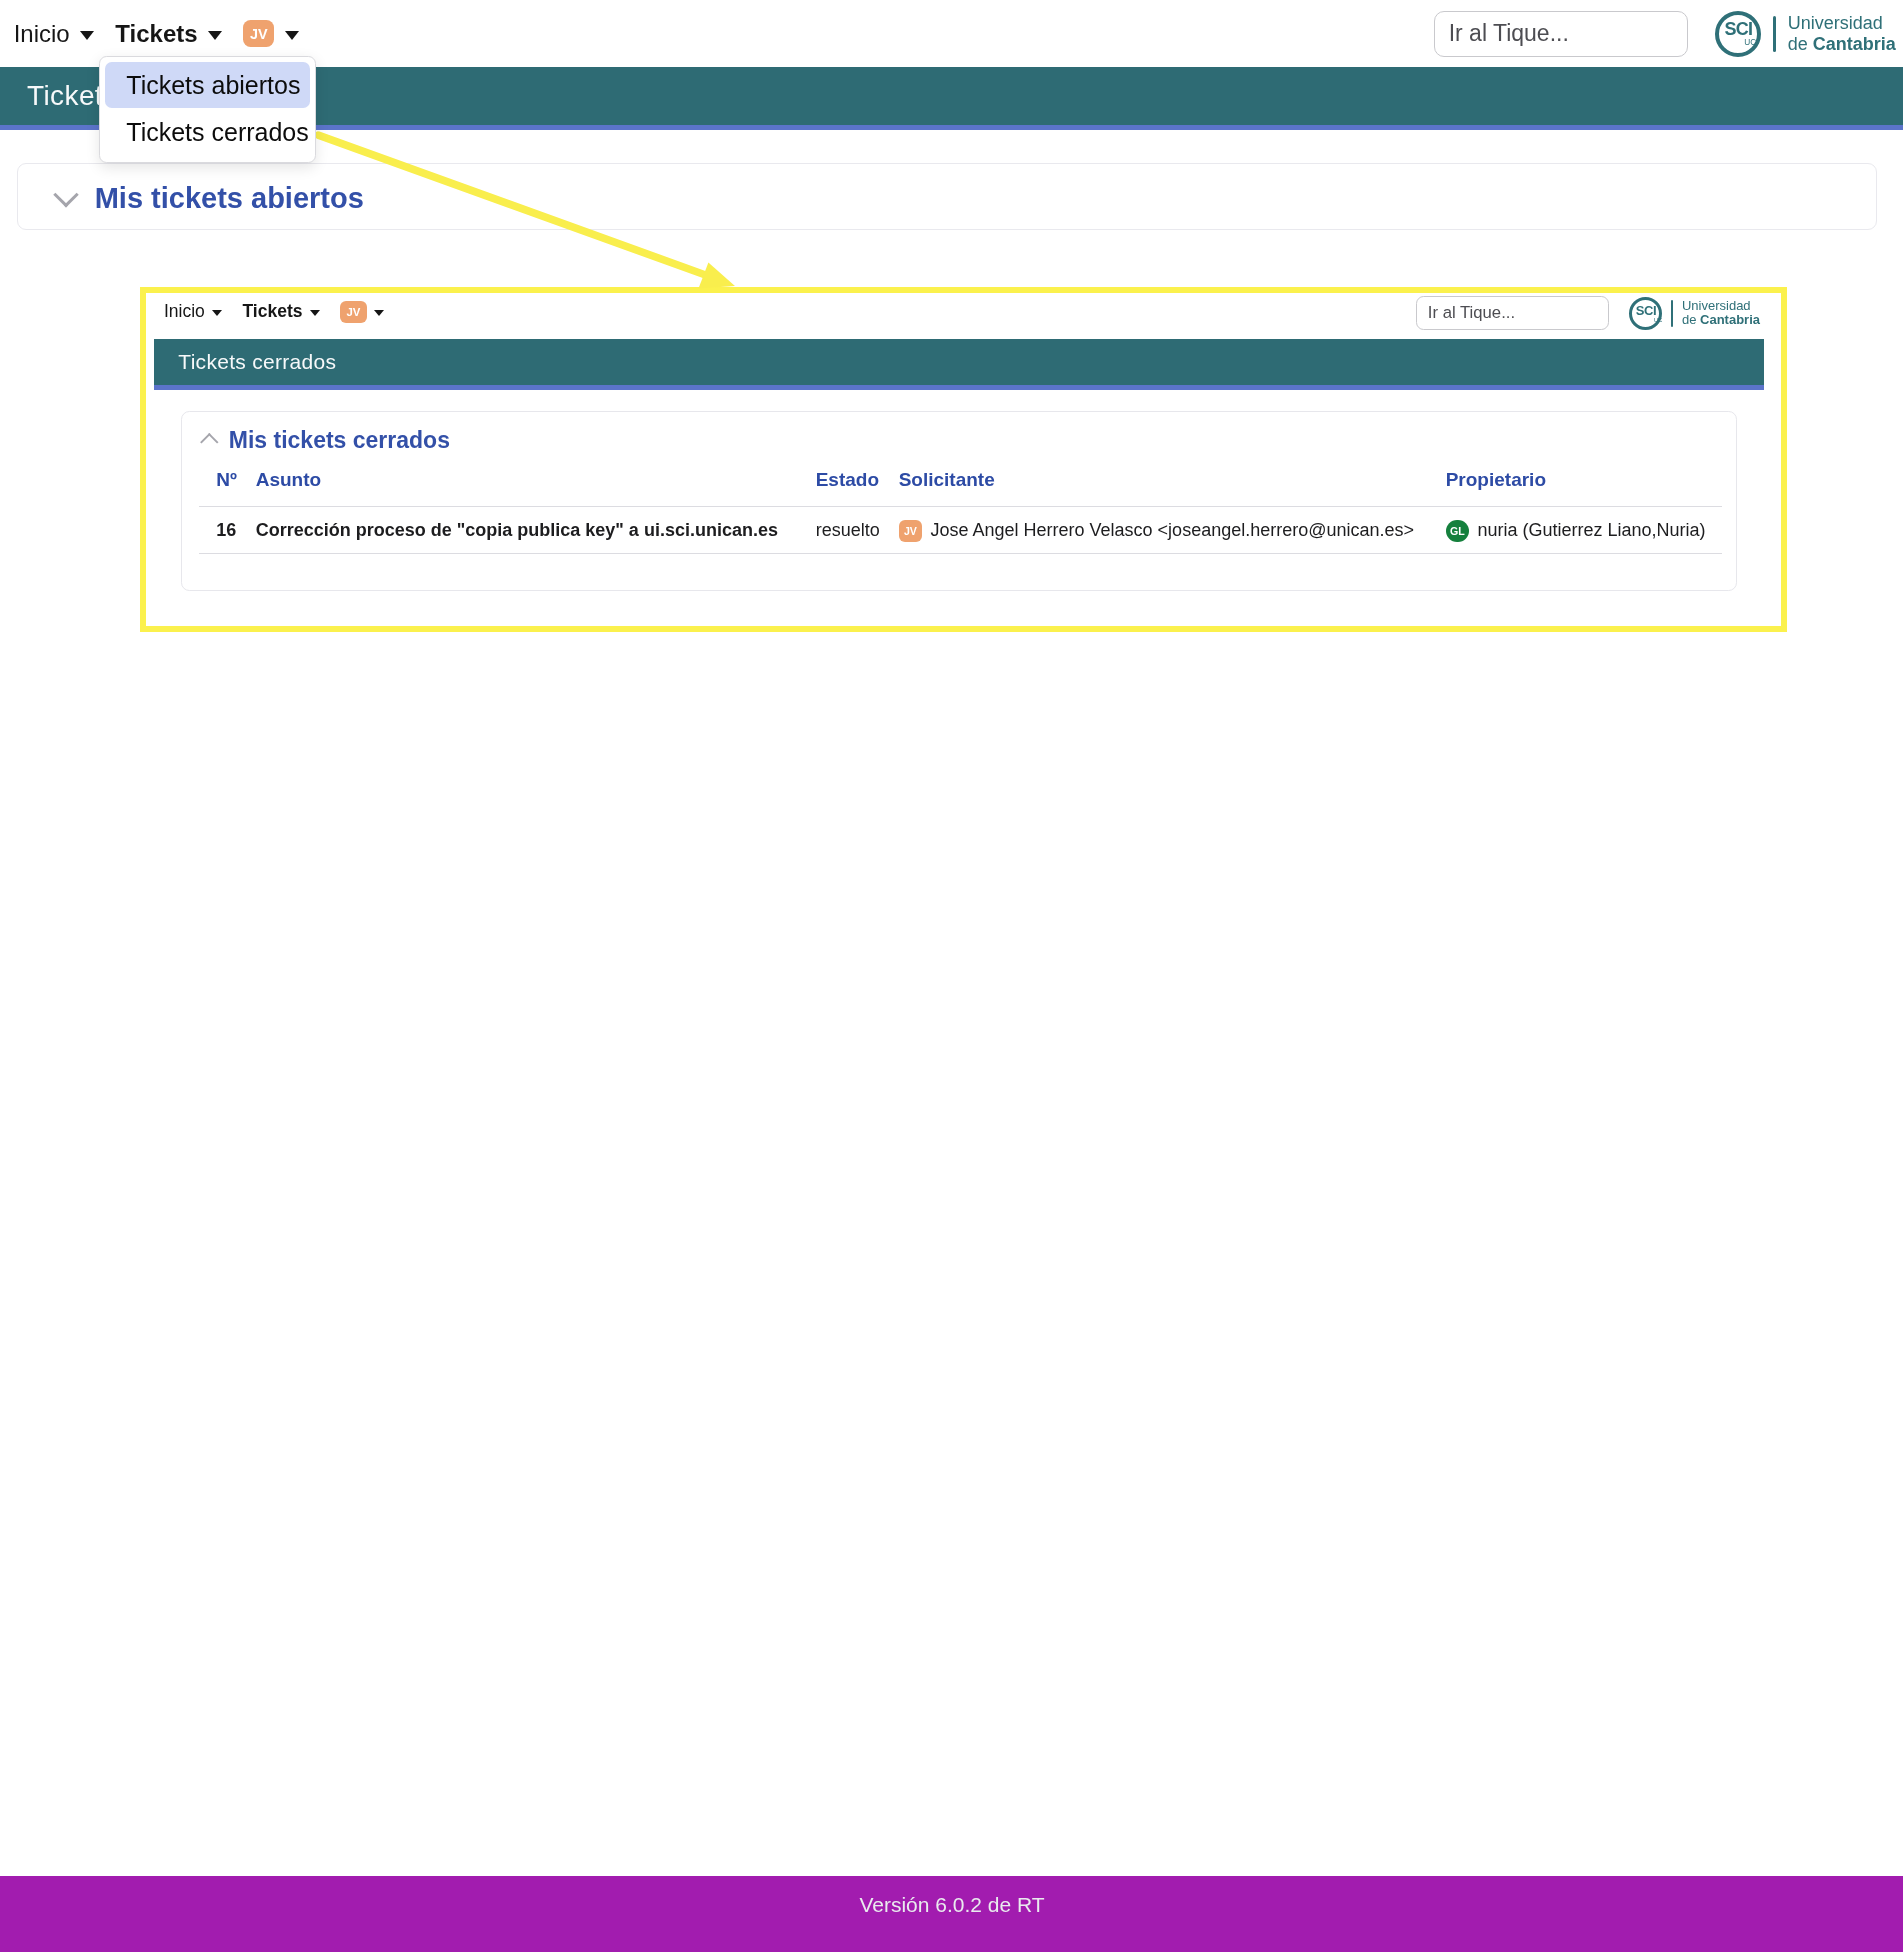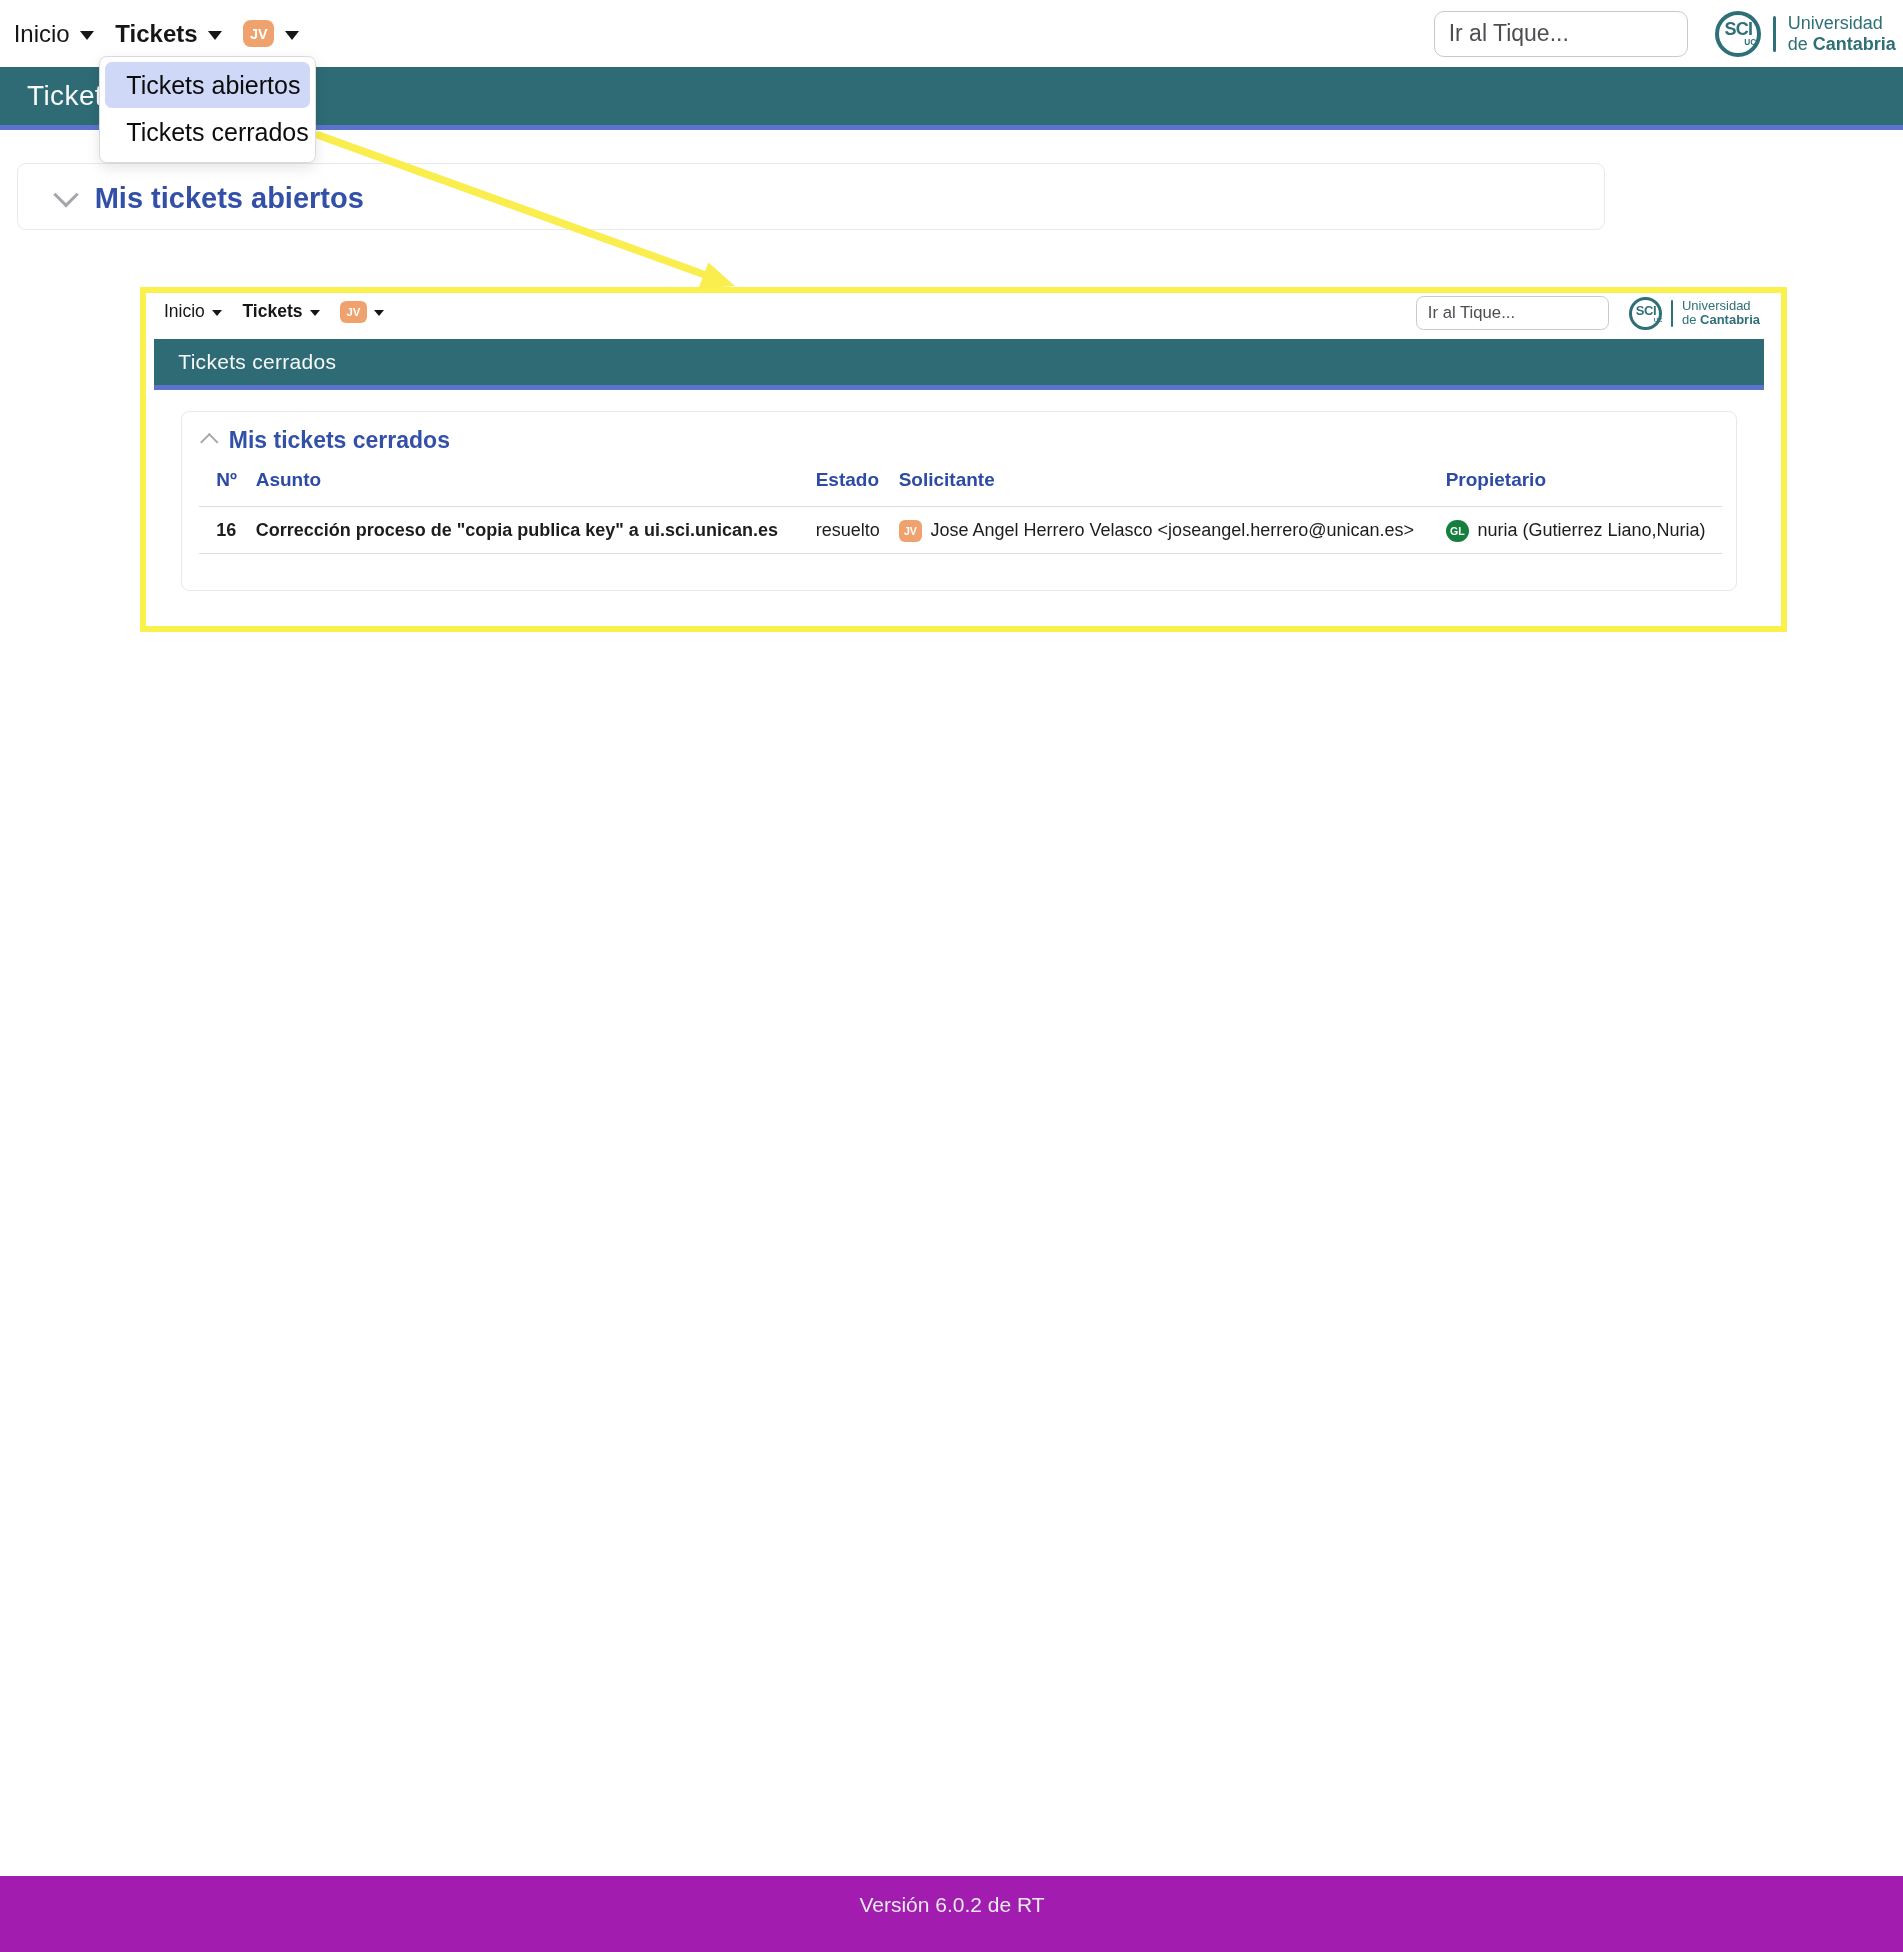--- a/index.html
+++ b/index.html
@@ -12,32 +12,32 @@
   .nav-item{display:flex;align-items:center;font-size:24px;color:#161616;cursor:pointer;}
   .nav-item.bold{font-weight:700;}
   .caret{display:inline-block;width:0;height:0;border-left:7.6px solid transparent;border-right:7.6px solid transparent;border-top:9px solid #161616;margin-left:10.6px;margin-top:3px;}
   .avatar{display:flex;align-items:center;justify-content:center;width:31px;height:27px;border-radius:7.6px;background:#efa26e;color:#fff;font-size:14.4px;font-weight:700;}
   .nav-right{position:absolute;right:8.3px;top:0;height:67px;display:flex;align-items:center;gap:27px;}
   .searchbox{width:225px;height:44px;border:1.5px solid #c9c9cd;border-radius:10px;font-size:23px;color:#222;padding:0 13.7px;outline:none;font-family:"Liberation Sans",sans-serif;}
   .searchbox::placeholder{color:#4d4d52;opacity:1;}
   .logo{display:flex;align-items:center;gap:12px;color:#2f7078;}
   .logo-circle{width:38px;height:38px;border:4.6px solid #2f7078;border-radius:50%;display:flex;flex-direction:column;align-items:center;justify-content:center;line-height:1;}
   .logo-sci{font-size:18px;font-weight:700;letter-spacing:-0.8px;}
-  .logo-uc{font-size:8.3px;font-weight:700;padding-left:24px;}
+  .logo-uc{font-size:8.3px;font-weight:400;padding-left:24px;}
   .logo-div{width:2.3px;height:36px;background:#2f7078;border-radius:1.5px;}
   .logo-text{font-size:18px;line-height:20.5px;color:#2f7078;}
   .logo-text b{font-weight:700;}
 
   
   .titlebar{height:58px;background:#2e6b74;display:flex;align-items:center;}
   .titlebar h1{margin:0 0 0 27px;color:#f7f9fa;font-size:28px;font-weight:500;letter-spacing:0.4px;}
   .accentline{height:5.3px;background:#5b74ca;}
 
   
-  .panel{position:absolute;left:16.7px;top:163px;width:1588px;height:67px;border:1.5px solid #e9e9ee;border-radius:9px;background:#fff;box-sizing:border-box;}
+  .panel{position:absolute;left:16.7px;top:163px;width:1860px;height:67px;border:1.5px solid #e9e9ee;border-radius:9px;background:#fff;box-sizing:border-box;}
   .panel-head{display:flex;align-items:center;gap:20px;padding:18px 0 0 39px;}
   .chev{display:inline-block;width:15px;height:15px;border-right:3px solid #a5a5ac;border-bottom:3px solid #a5a5ac;}
   .chev.down{transform:rotate(45deg) translate(-3px,-3px);}
   .chev.up{transform:rotate(-135deg) translate(-1.5px,-1.5px);}
   .panel-title{color:#3350a8;font-size:29px;font-weight:600;}
 
   
   .dropdown{position:absolute;left:99px;top:56px;width:217px;height:107px;background:#fff;border:1.5px solid #dadade;border-radius:7.6px;box-shadow:0 4.6px 13.7px rgba(0,0,0,.10);z-index:60;box-sizing:border-box;padding:5.3px;}
   .menu-item{height:46px;display:flex;align-items:center;border-radius:6.8px;font-size:25px;color:#0c0c0c;padding-left:21px;cursor:pointer;}
   .menu-item.active{background:#cfd9f7;}

